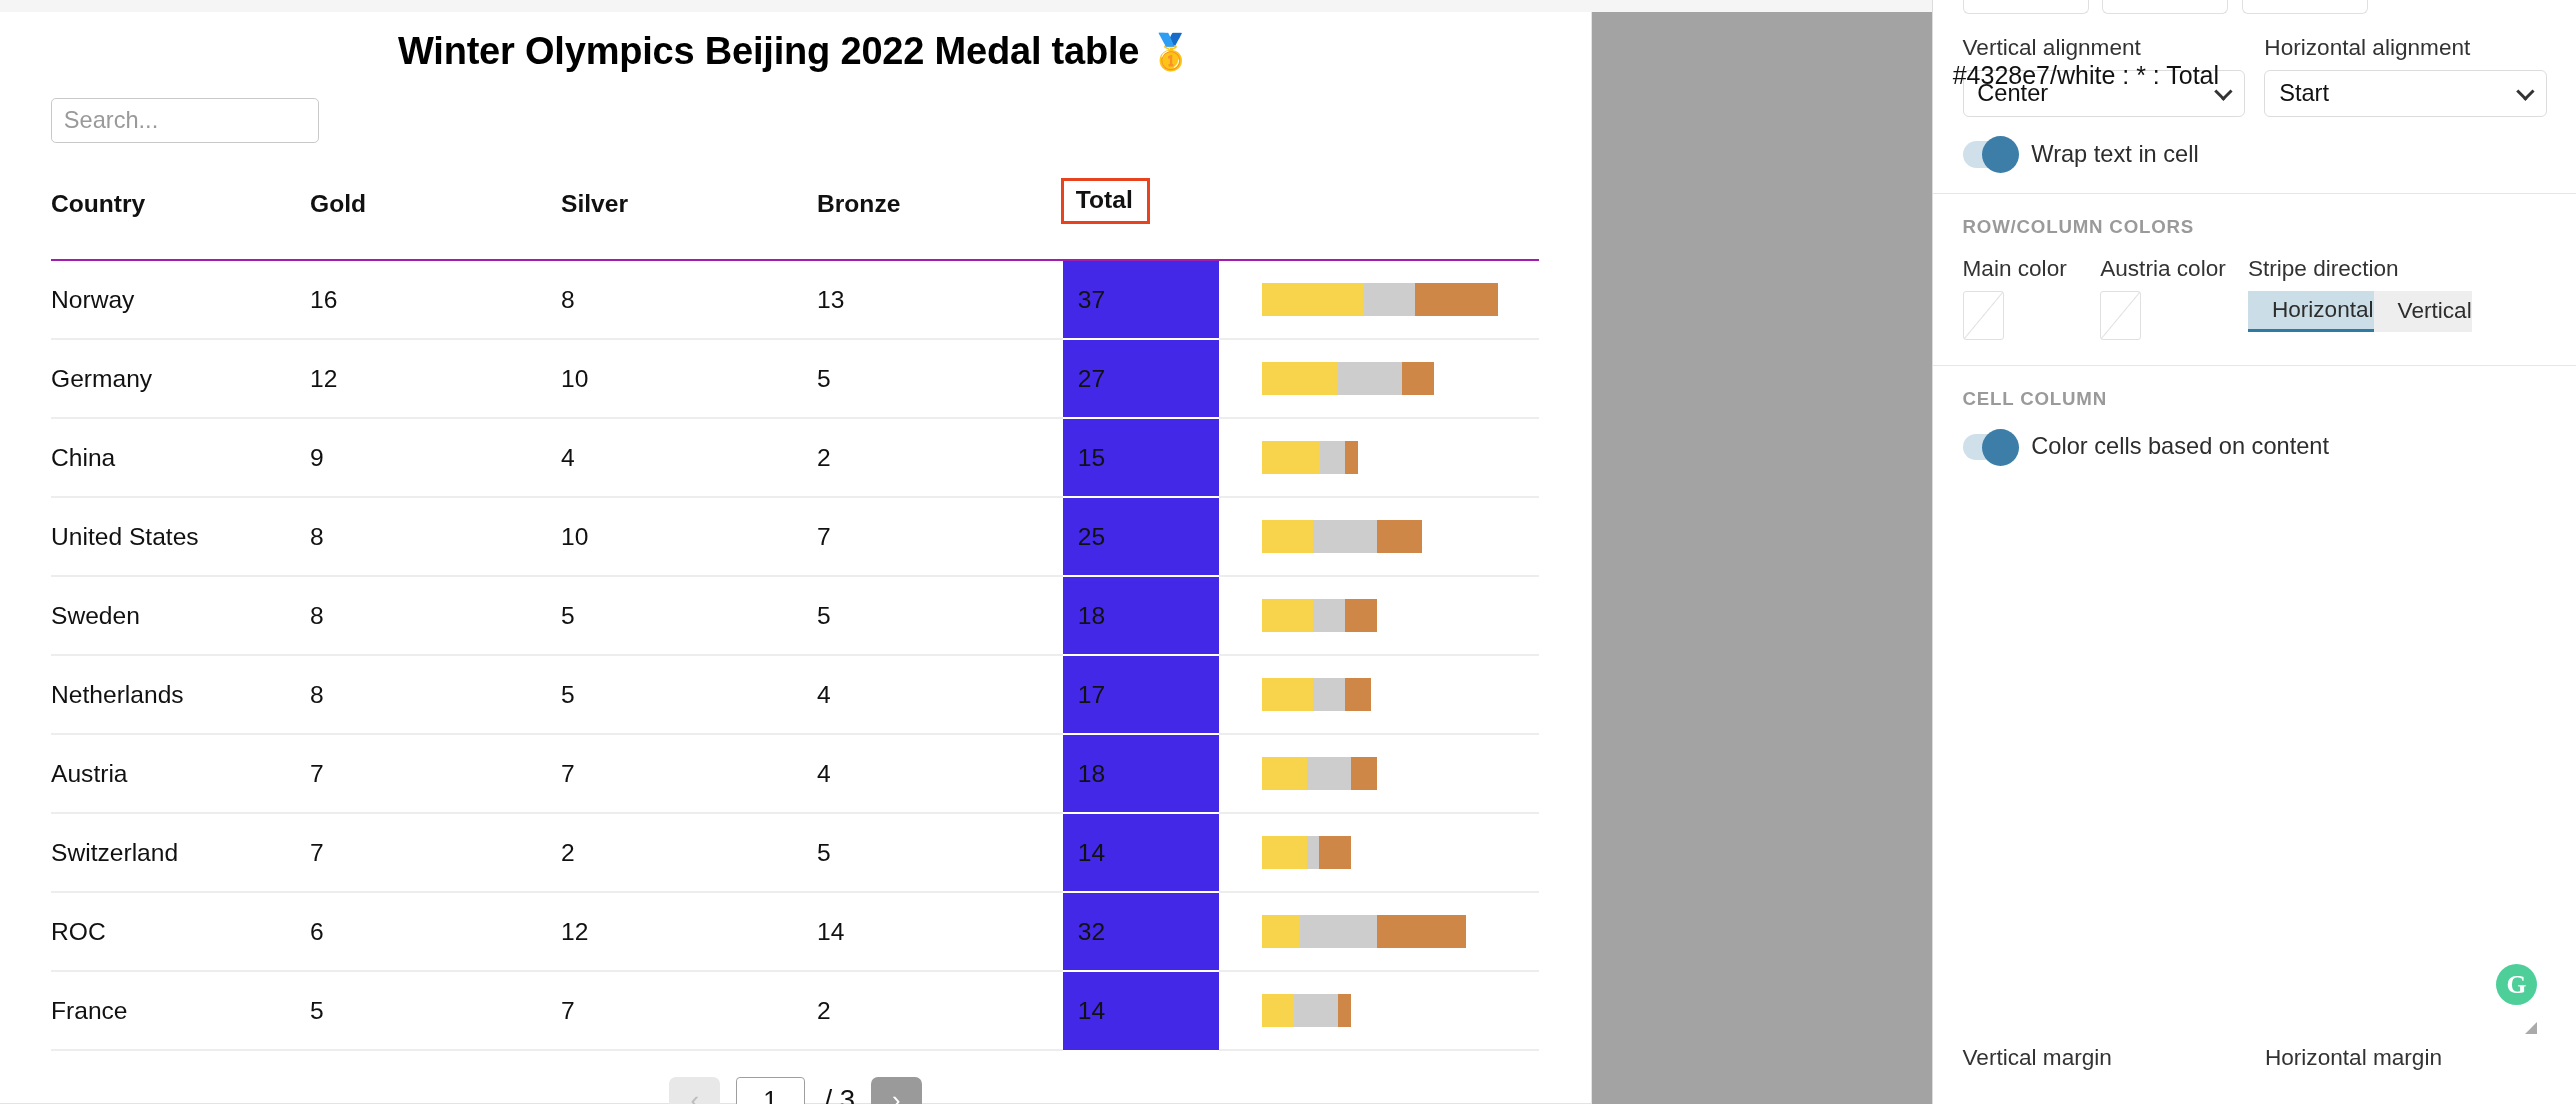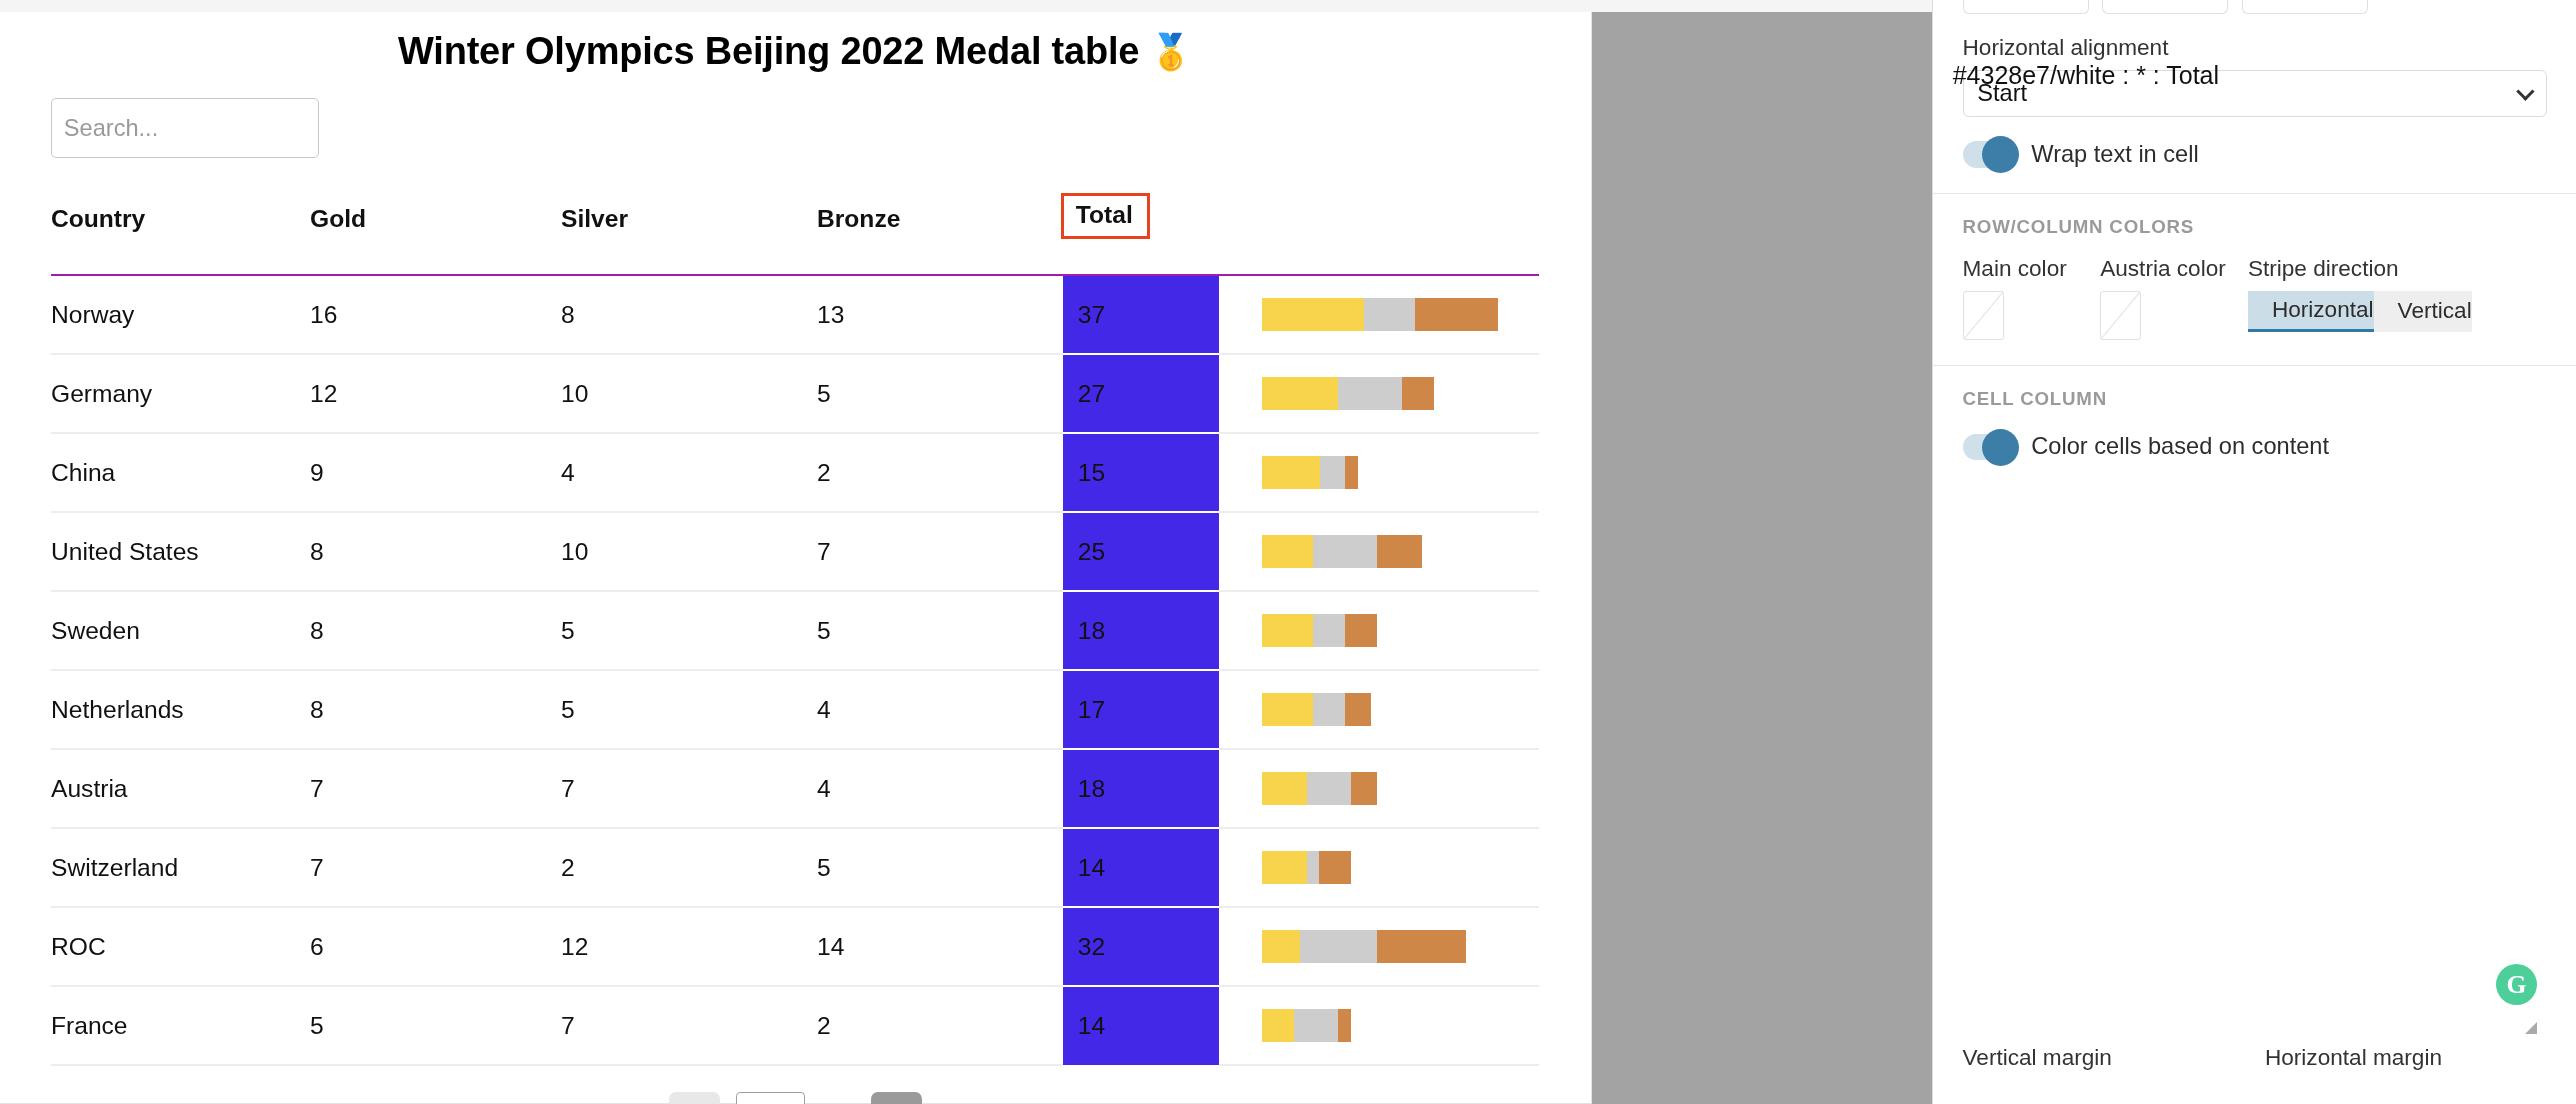--- a/index.html
+++ b/index.html
@@ -31,21 +31,21 @@
     color: #000;
     padding-top: 17.7px;
     letter-spacing: -0.2px;
     white-space: nowrap;
   }
   #chart-title .medal { font-size: 35px; }
 
   
   #search-row { margin-top: 25.6px; }
   #search-input {
-    width: 268px; height: 60px;
+    width: 268px; height: 45px;
     border: 1px solid #c9c9c9;
     border-radius: 4.9px;
     background: #fff;
     font-family: "Liberation Sans", sans-serif;
     font-size: 23.6px;
     color: #111;
     padding: 0 11.8px;
     outline: none;
   }
   #search-input::placeholder { color: #9a9a9a; }
@@ -443,20 +443,27 @@
     <div id="sidebar-body">
 
       <div id="cutoff-row">
         <div class="cutoff-box"></div>
         <div class="cutoff-box"></div>
         <div class="cutoff-box"></div>
       </div>
 
       <div class="row2">
         <div class="col">
+          <div class="field-label">Vertical alignment</div>
+          <div class="select-wrap">
+            <span>Center</span>
+            <span class="chev"></span>
+          </div>
+        </div>
+        <div class="col">
           <div class="field-label">Horizontal alignment</div>
           <div class="select-wrap">
             <span>Start</span>
             <span class="chev"></span>
           </div>
         </div>
       </div>
 
       <div class="toggle-row">
         <div class="toggle">

